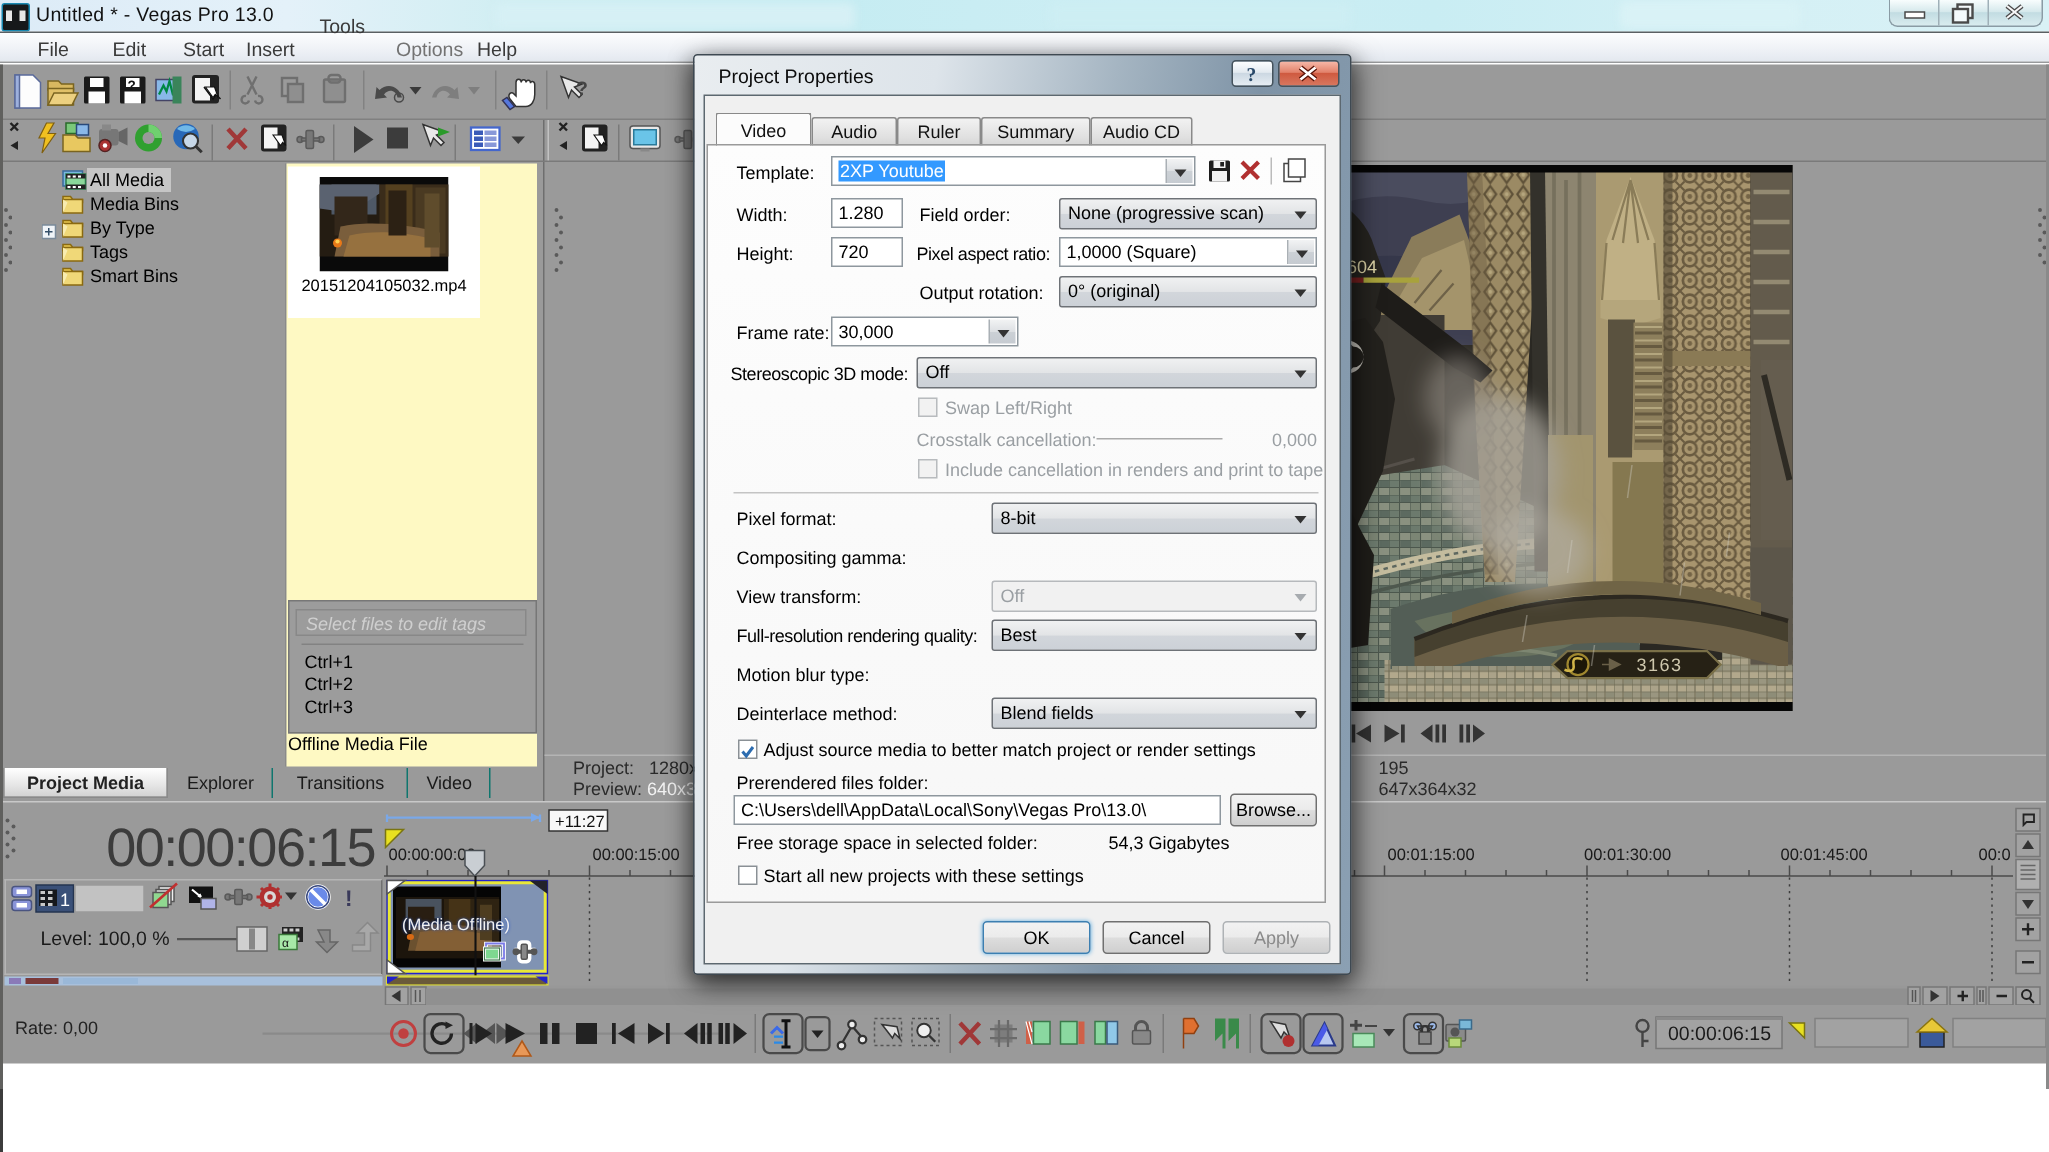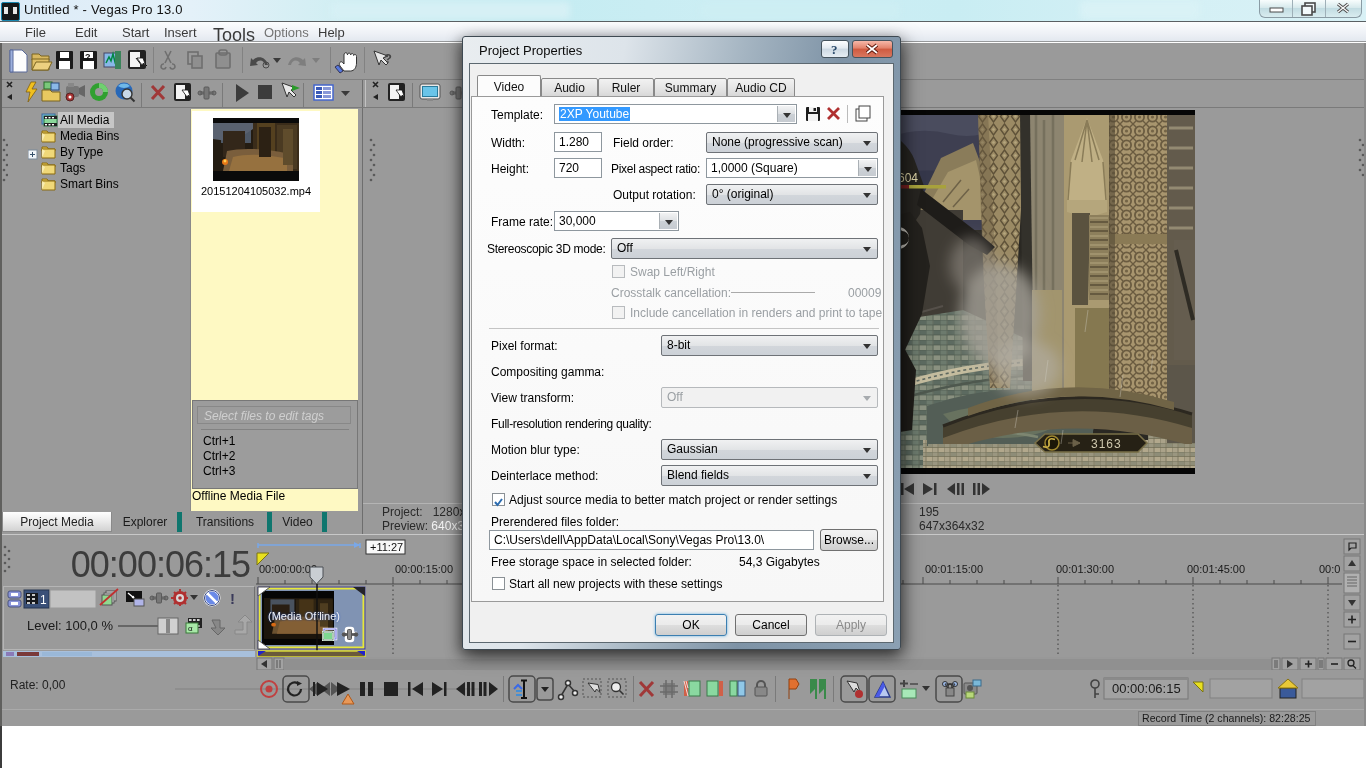--- a/index.html
+++ b/index.html
@@ -26,22 +26,22 @@
   .trow .lbl{position:absolute;left:52px;top:1px}
   #mediapane{left:191px;top:1px;width:167px;height:402px;background:#fef9c3}
   #mediacell{left:1px;top:2px;width:128px;height:101px;background:#fff}
   #fname{left:0px;top:74px;width:128px;text-align:center;font-size:11px;color:#000}
   #tagbox{left:1px;top:291px;width:164px;height:87px;border:1px solid #777;background:#9c9c9c}
   #tagedit{left:4px;top:5px;width:154px;height:18px;border:1px solid #888;background:#9c9c9c;color:#cfcfcf;font-style:italic;font-size:12px;line-height:18px;padding-left:6px;box-sizing:border-box}
   .ctrl{position:absolute;left:10px;font-size:12px;color:#000}
   #offline{left:192px;top:381px;font-size:12px;color:#000}
   
   #ltabs{left:0px;top:404px;width:362px;height:21px}
-  .ltab{position:absolute;top:0;height:20px;font-size:12px;color:#1a1a1a;text-align:center;line-height:20px;border-right:5px solid #0f766e;box-sizing:border-box}
-  .ltab.active{background:linear-gradient(180deg,#ffffff,#e8e8e8 55%,#d2d2d2);font-weight:normal;color:#222;border:1px solid #8a8a8a;border-top:none}
+  .ltab{position:absolute;top:0;height:20px;font-size:12px;color:#1a1a1a;text-align:center;line-height:20px;border-right:1px solid #0f766e;box-sizing:border-box}
+  .ltab.active{background:linear-gradient(180deg,#ffffff,#e8e8e8 55%,#d2d2d2);font-weight:bold;color:#222;border:1px solid #8a8a8a;border-top:none}
   
   #prevwin{left:362px;top:108px;width:1004px;height:426px;background:#9a9a9a;border-left:1px solid #6e6e6e}
   #video{left:185px;top:2px;width:647px;height:364px;background:#000}
   #prevlabels{left:19px;top:397px;font-size:12px;color:#2a2a2a}
   
   #timeline{left:0;top:534px;width:1366px;height:136px;background:#9a9a9a;border-top:1px solid #c8c8c8}
   #timecode{left:0px;top:9px;width:250px;height:38px;font-size:36px;color:#3c3c3c;text-align:right;letter-spacing:-1px}
   #trackhead{left:3px;top:51px;width:252px;height:64px;background:#9a9a9a;border:1px solid #b5b5b5;border-right:1px solid #707070;box-sizing:border-box}
   
   #transport{left:0;top:670px;width:1366px;height:39px;background:#9a9a9a}
@@ -96,21 +96,21 @@
           <path d="M12 4 L22 12 M22 4 L12 12" stroke="#4a4a4a" stroke-width="3.2"></path>
           <path d="M12 4 L22 12 M22 4 L12 12" stroke="#f8f8f8" stroke-width="1.4"></path>
         </svg></div>
   </div>
 
   <div id="menubar" class="abs"></div>
   <span class="abs" style="top:25px;left:25px;font-size:13px;color:#3a3a3a">File</span>
   <span class="abs" style="top:25px;left:75px;font-size:13px;color:#3a3a3a">Edit</span>
   <span class="abs" style="top:25px;left:122px;font-size:13px;color:#3a3a3a">Start</span>
   <span class="abs" style="top:25px;left:164px;font-size:13px;color:#3a3a3a">Insert</span>
-  <span class="abs" style="top:25px;left:213px;font-size:18px;color:#3a3a3a">Tools</span>
+  <span class="abs" style="top:10px;left:213px;font-size:13px;color:#3a3a3a">Tools</span>
   <span class="abs" style="top:25px;left:264px;font-size:13px;color:#737373">Options</span>
   <span class="abs" style="top:25px;left:318px;font-size:13px;color:#3a3a3a">Help</span>
 
   <div id="tb1" class="abs"></div>
   <div id="tb2" class="abs">
       <div style="position:absolute;left:362px;top:0;width:1px;height:28px;background:#6e6e6e"></div>
       <div style="position:absolute;left:365px;top:0;width:1px;height:28px;background:#c2c2c2"></div>
     </div>
   <svg id="tbicons" class="abs" style="left:0;top:43px" width="1366" height="65">
 
@@ -941,23 +941,20 @@
       <text x="1112" y="23" font-size="13" fill="#1a1a1a" font-family="Liberation Sans">00:00:06:15</text>
       <path d="M1193 12 h10 v10z" fill="#e8e020" stroke="#7a7410"></path>
       <rect x="1210" y="9" width="62" height="19" fill="#a2a2a2" stroke="#818181"></rect>
       <g transform="translate(1278,9)">
           <rect x="2" y="9" width="16" height="10" fill="#3a5a9a" stroke="#222"></rect>
           <path d="M0 9 L10 0 L20 9z" fill="#e8c838" stroke="#8a7410"></path>
         </g>
       <rect x="1302" y="9" width="62" height="19" fill="#a2a2a2" stroke="#818181"></rect>
     </svg>
   </div>
-  <div id="status" class="abs">
-      <div id="rectime">Record Time (2 channels): 82:28:25</div>
-    </div>
   <div id="whitebottom" class="abs"></div>
   <div class="abs" style="left:0;top:43px;width:2px;height:683px;background:#60605e"></div>
   <div class="abs" style="left:1364px;top:43px;width:2px;height:683px;background:#8a8a8a"></div>
 
   <div id="dlg" class="abs">
     <div id="dlgtitle">Project Properties</div>
     <div id="dhelp" class="dbtn"><svg width="26" height="16">
           <text x="9" y="13" font-size="13" font-weight="bold" fill="#2a4a6a" font-family="Liberation Serif">?</text>
         </svg></div>
     <div id="dclose" class="dbtn"><svg width="39" height="16">
@@ -1002,32 +999,32 @@
     <div class="lab" style="left:150px;top:151px">Output rotation:</div>
     <div class="combo" style="left:243px;top:147px;width:172px">0° (original)<span class="arr"></span></div>
     <div class="lab" style="left:28px;top:178px">Frame rate:</div>
     <div class="edit ecombo" style="left:91px;top:174px;width:125px">30,000<span class="btn"></span><span class="arr"></span></div>
     <div class="lab" style="left:24px;top:205px;letter-spacing:-0.3px">Stereoscopic 3D mode:</div>
     <div class="combo" style="left:148px;top:201px;width:267px">Off<span class="arr"></span></div>
     <div class="cb dis" style="left:149px;top:228px"></div>
     <div class="lab dis" style="left:167px;top:228px">Swap Left/Right</div>
     <div class="lab dis" style="left:148px;top:249px">Crosstalk cancellation:</div>
     <div class="abs" style="left:268px;top:255px;width:84px;height:1px;background:#aaa"></div>
-    <div class="lab dis" style="left:385px;top:249px">00009</div>
+    <div class="lab dis" style="left:385px;top:249px">0,000</div>
     <div class="cb dis" style="left:149px;top:269px"></div>
     <div class="lab dis" style="left:167px;top:269px">Include cancellation in renders and print to tape</div>
     <div class="abs" style="left:26px;top:291px;width:390px;height:1px;background:#c4c4c4"></div>
     <div class="lab" style="left:28px;top:302px">Pixel format:</div>
     <div class="combo" style="left:198px;top:298px;width:217px">8-bit<span class="arr"></span></div>
     <div class="lab" style="left:28px;top:328px">Compositing gamma:</div>
     <div class="lab" style="left:28px;top:354px">View transform:</div>
     <div class="combo dis" style="left:198px;top:350px;width:217px">Off<span class="arr"></span></div>
     <div class="lab" style="left:28px;top:380px;letter-spacing:-0.3px">Full-resolution rendering quality:</div>
+    <div class="combo" style="left:198px;top:376px;width:217px">Best<span class="arr"></span></div>
     <div class="lab" style="left:28px;top:406px">Motion blur type:</div>
-    <div class="combo" style="left:198px;top:402px;width:217px">Gaussian<span class="arr"></span></div>
     <div class="lab" style="left:28px;top:432px">Deinterlace method:</div>
     <div class="combo" style="left:198px;top:428px;width:217px">Blend fields<span class="arr"></span></div>
     <div class="cb" style="left:29px;top:456px"><svg width="11" height="11">
           <path d="M2 5 L4.5 8 L9 2" stroke="#2c6cb0" stroke-width="2" fill="none"></path>
         </svg></div>
     <div class="lab" style="left:46px;top:456px">Adjust source media to better match project or render settings</div>
     <div class="lab" style="left:28px;top:478px">Prerendered files folder:</div>
     <div class="edit" style="left:26px;top:493px;width:325px">C:\Users\dell\AppData\Local\Sony\Vegas Pro\13.0\</div>
     <div class="pbtn" style="left:357px;top:492px;width:58px">Browse...</div>
     <div class="lab" style="left:28px;top:518px">Free storage space in selected folder:</div>

